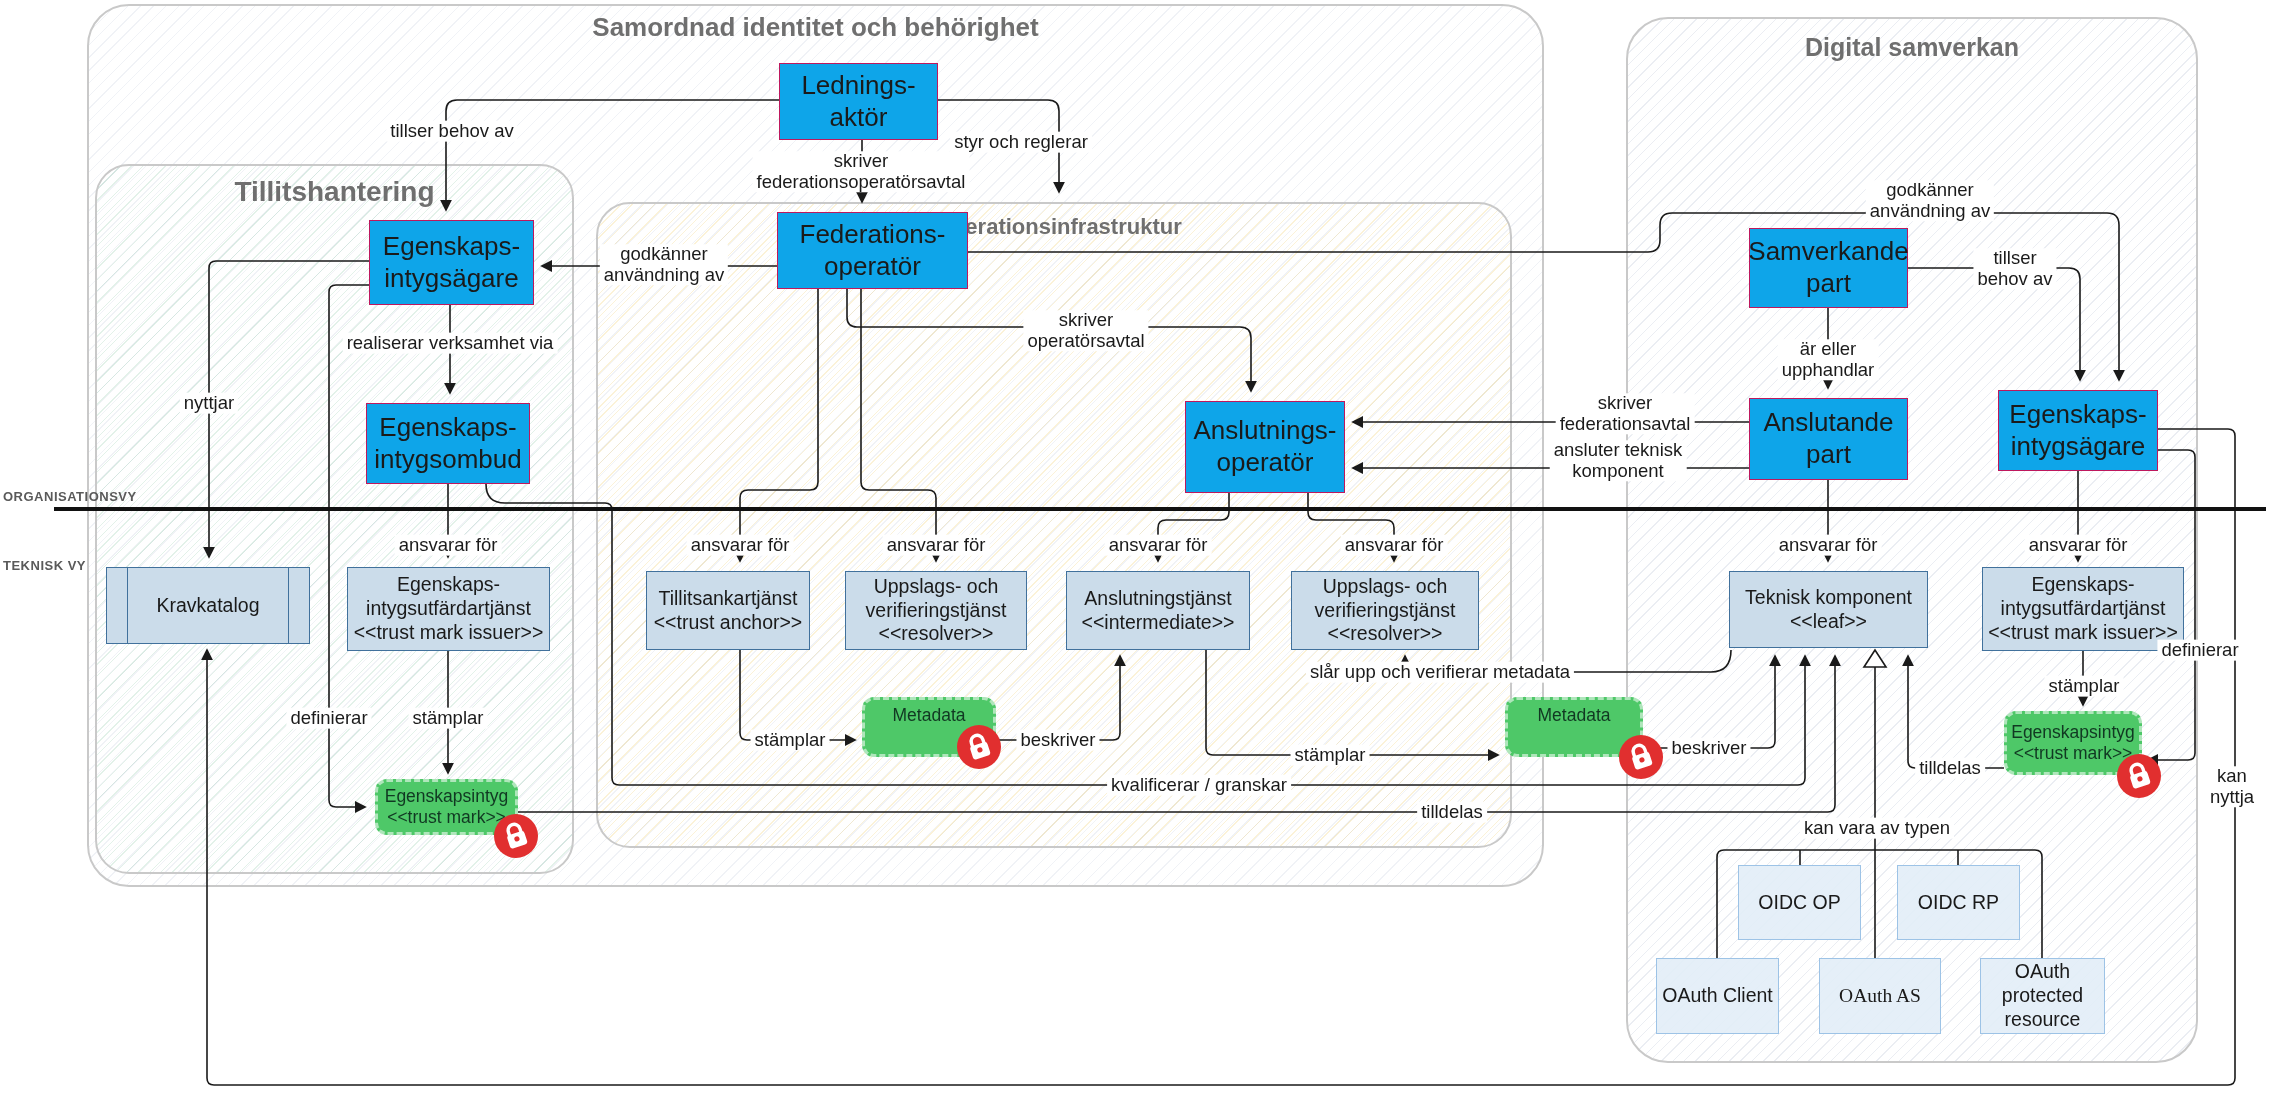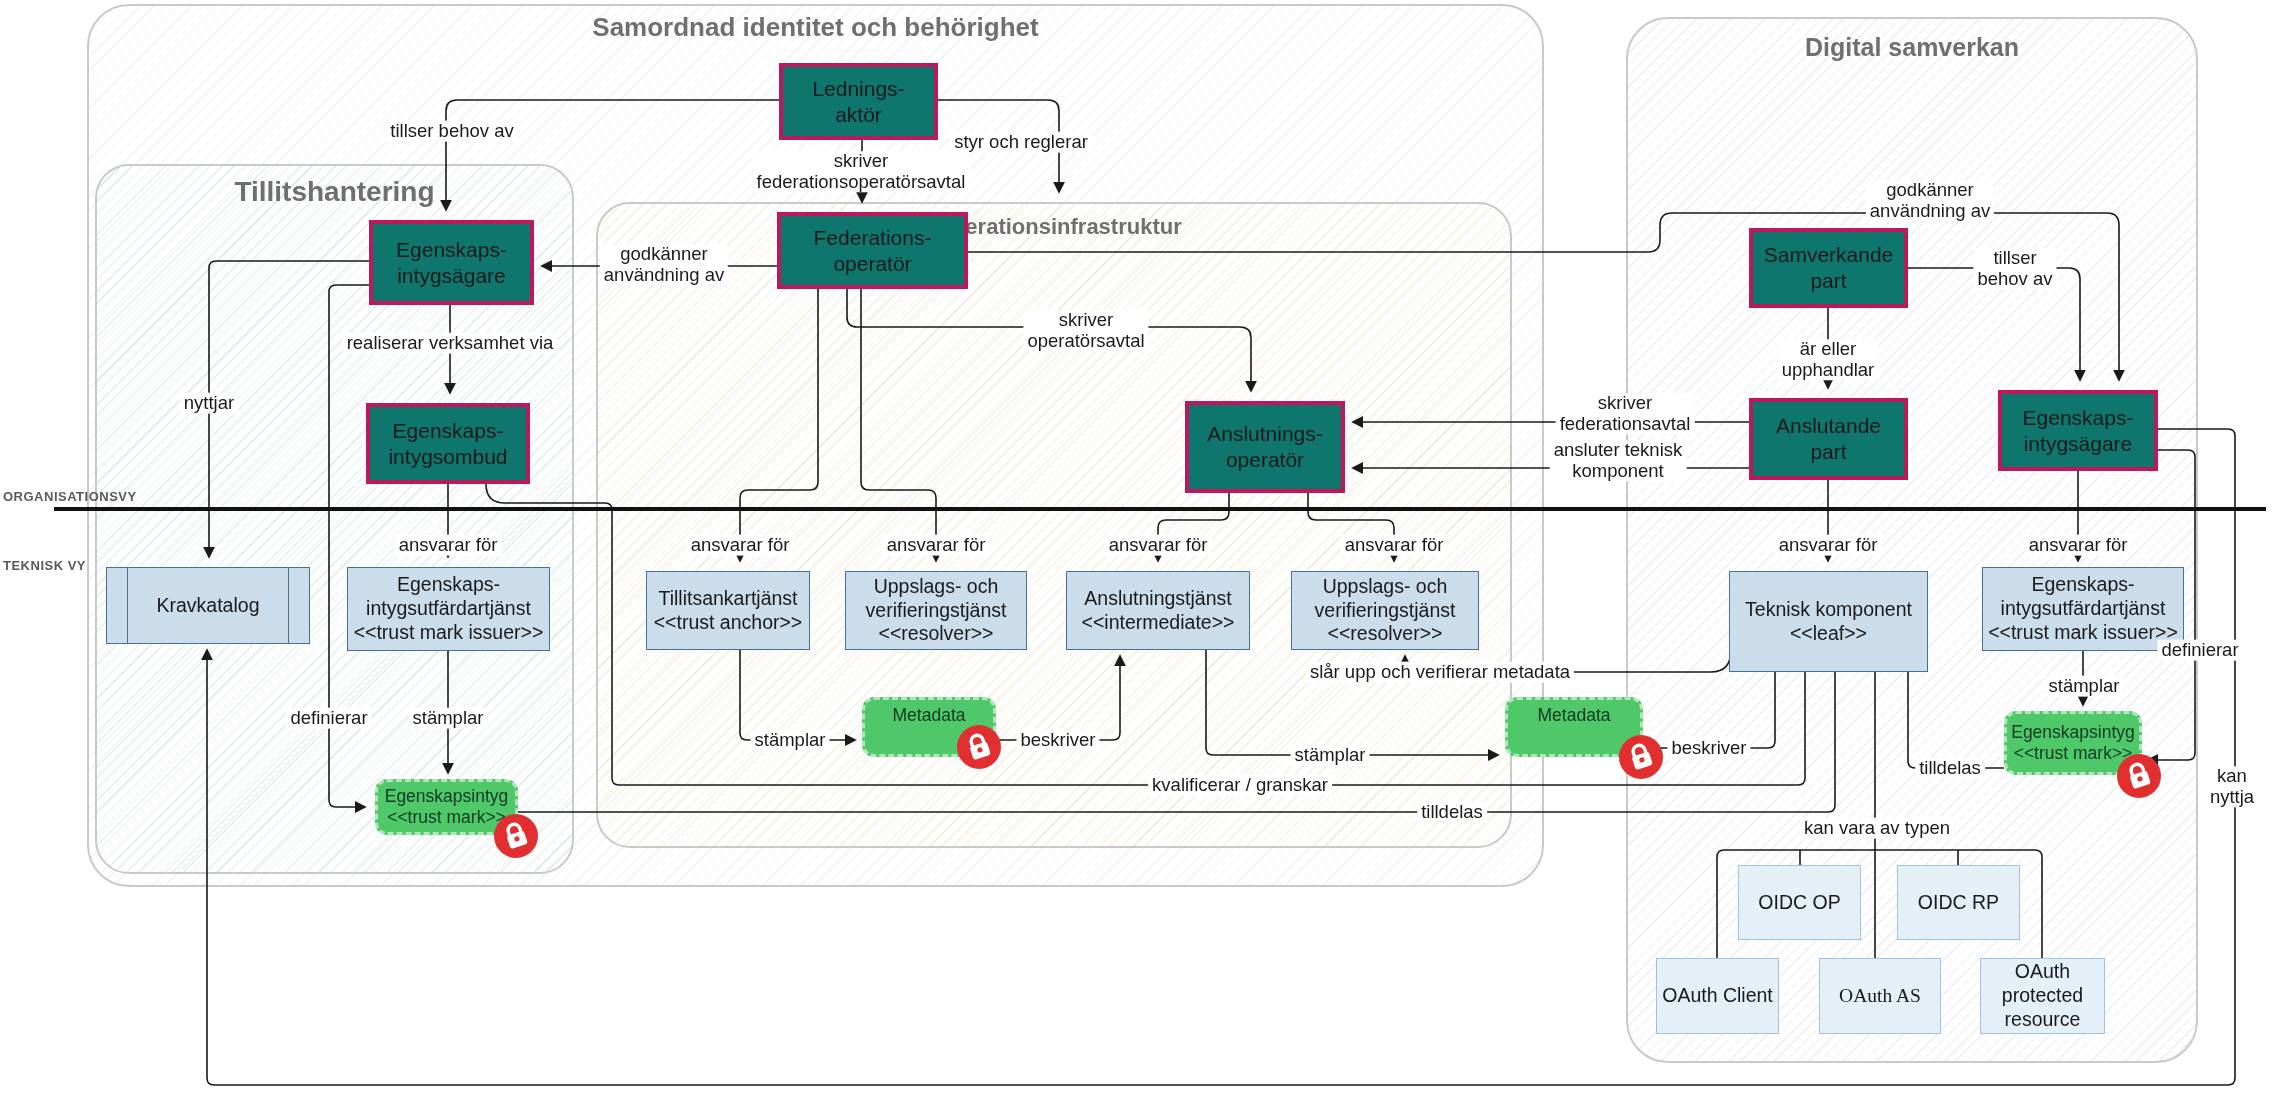--- a/index.html
+++ b/index.html
@@ -7,21 +7,21 @@
           font-family:"Liberation Sans",sans-serif;color:#1a1a1a;}
   .container{position:absolute;border:2px solid #c9c9c9;border-radius:42px;box-sizing:border-box;}
   .container .ctitle{position:absolute;left:0;right:0;text-align:center;font-weight:bold;color:#6f6f6f;}
   .hatch-blue  {background:repeating-linear-gradient(135deg, rgba(110,130,170,0.10) 0 1px, transparent 1px 9px);}
   .hatch-green {background:repeating-linear-gradient(135deg, rgba(80,170,120,0.16) 0 1px, transparent 1px 8px);}
   .hatch-yellow{background:repeating-linear-gradient(135deg, rgba(235,190,60,0.20) 0 1px, transparent 1px 8px);}
   .hatch-gray  {background:repeating-linear-gradient(135deg, rgba(100,120,160,0.13) 0 1px, transparent 1px 8px);}
 
   .node{position:absolute;display:flex;align-items:center;justify-content:center;text-align:center;
         box-sizing:border-box;white-space:pre-line;line-height:1.22;}
-  .actor{background:#0f766e;border:4px solid #be185d;font-size:21px;}
+  .actor{background:#0ea5e9;border:1px solid #be185d;font-size:26px;}
   .component{background:#CBDCEA;border:1.6px solid #41719C;font-size:19.5px;}
   .artifact{background:#4EC868;border:3px dashed rgba(255,255,255,0.55);border-radius:12px;
             color:#113822;font-size:17.5px;}
   .artifact.meta{align-items:flex-start;padding-top:5px;}
   .oidc{background:rgba(226,237,247,0.9);border:1.2px solid #9DC3E6;font-size:19.5px;}
   .uml::before,.uml::after{content:"";position:absolute;top:0;bottom:0;width:0;border-left:1.6px solid #41719C;}
   .uml::before{left:20px;} .uml::after{right:20px;}
 
   .elabel{position:absolute;transform:translate(-50%,-50%);background:#ffffff;padding:0 4px;
           font-size:18.5px;line-height:1.12;text-align:center;white-space:pre-line;z-index:5;}
@@ -121,21 +121,21 @@
   <div class="node component" style="left:646px;top:571px;width:164px;height:79px;">Tillitsankartjänst
 &lt;&lt;trust anchor&gt;&gt;</div>
   <div class="node component" style="left:845px;top:571px;width:182px;height:79px;">Uppslags- och
 verifieringstjänst
 &lt;&lt;resolver&gt;&gt;</div>
   <div class="node component" style="left:1066px;top:571px;width:184px;height:79px;">Anslutningstjänst
 &lt;&lt;intermediate&gt;&gt;</div>
   <div class="node component" style="left:1291px;top:571px;width:188px;height:79px;">Uppslags- och
 verifieringstjänst
 &lt;&lt;resolver&gt;&gt;</div>
-  <div class="node component" style="left:1729px;top:571px;width:199px;height:101px;text-align:center;">Teknisk komponent
+  <div class="node component" style="left:1729px;top:571px;width:199px;height:77px;text-align:center;">Teknisk komponent
 &lt;&lt;leaf&gt;&gt;</div>
   <div class="node component" style="left:1982px;top:567px;width:202px;height:84px;">Egenskaps-
 intygsutfärdartjänst
 &lt;&lt;trust mark issuer&gt;&gt;</div>
 
   <div class="node artifact meta" style="left:862px;top:697px;width:134px;height:60px;">Metadata</div>
   <div class="node artifact meta" style="left:1505px;top:697px;width:138px;height:60px;">Metadata</div>
   <div class="node artifact" style="left:375px;top:779px;width:143px;height:56px;">Egenskapsintyg
 &lt;&lt;trust mark&gt;&gt;</div>
   <div class="node artifact" style="left:2004px;top:711px;width:138px;height:64px;">Egenskapsintyg
@@ -209,21 +209,21 @@
   <div class="elabel" style="left:1158px;top:545px;">ansvarar för</div>
   <div class="elabel" style="left:1394px;top:545px;">ansvarar för</div>
   <div class="elabel" style="left:1828px;top:545px;">ansvarar för</div>
   <div class="elabel" style="left:2078px;top:545px;">ansvarar för</div>
 
   <div class="elabel" style="left:790px;top:740px;">stämplar</div>
   <div class="elabel" style="left:1058px;top:740px;">beskriver</div>
   <div class="elabel" style="left:1330px;top:755px;">stämplar</div>
   <div class="elabel" style="left:1709px;top:748px;">beskriver</div>
   <div class="elabel" style="left:1440px;top:672px;">slår upp och verifierar metadata</div>
-  <div class="elabel" style="left:1240px;top:785px;text-align:right;">kvalificerar / granskar</div>
+  <div class="elabel" style="left:1199px;top:785px;text-align:right;">kvalificerar / granskar</div>
   <div class="elabel" style="left:1452px;top:812px;">tilldelas</div>
   <div class="elabel" style="left:329px;top:718px;">definierar</div>
   <div class="elabel" style="left:448px;top:718px;">stämplar</div>
   <div class="elabel" style="left:2084px;top:686px;">stämplar</div>
   <div class="elabel" style="left:2200px;top:650px;">definierar</div>
   <div class="elabel" style="left:1950px;top:768px;">tilldelas</div>
   <div class="elabel" style="left:1877px;top:828px;">kan vara av typen</div>
   <div class="elabel" style="left:2232px;top:787px;">kan nyttja</div>
 
 </div>

